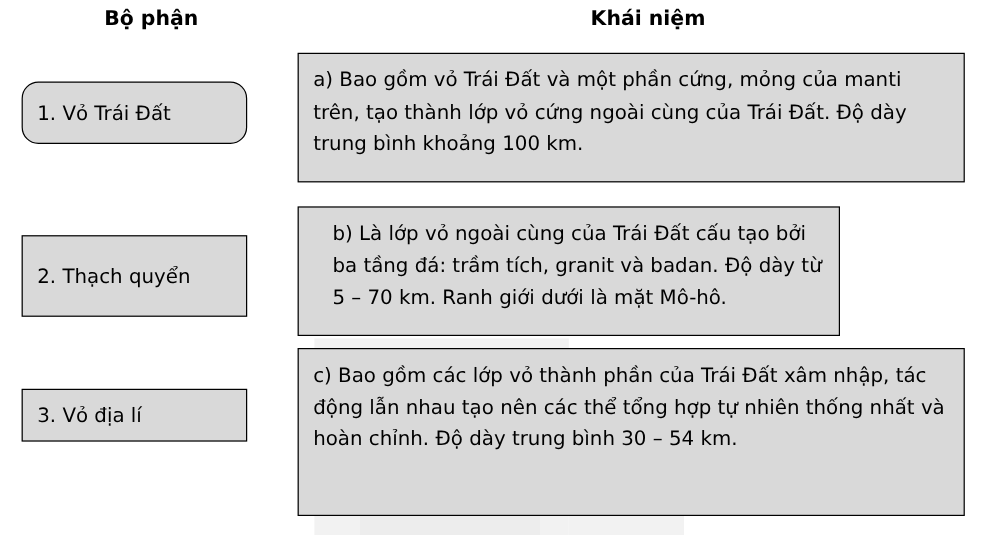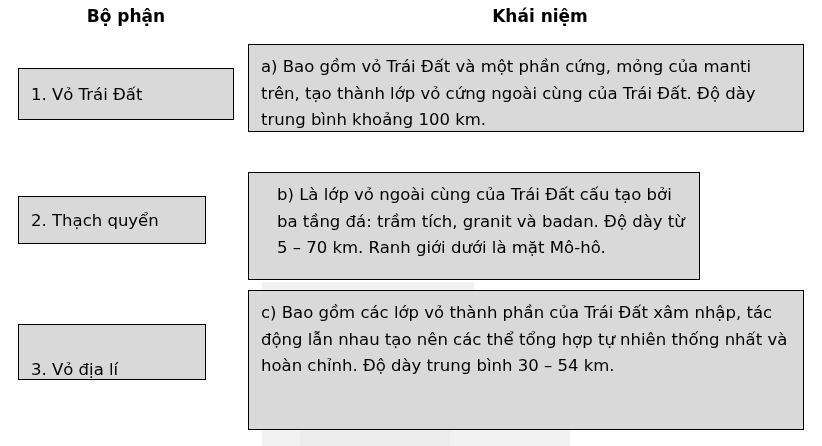--- a/index.html
+++ b/index.html
@@ -55,35 +55,35 @@
     position: absolute;
     box-sizing: border-box;
     border: 1.5px solid #000000;
     background: #d9d9d9;
     display: flex;
     align-items: center;
     padding-left: 12px;
     font-size: 16.5px;
     white-space: nowrap;
   }
-  .term-1 { left: 18px;  top: 68px;  width: 216px; height: 52px; }
-  .term-2 { left: 18px;  top: 196px; width: 188px; height: 48px; text-align: center; }
-  .term-3 { left: 18px;  top: 324px; width: 188px; height: 56px; align-items: flex-end; }
+  .term-1 { left: 18px;  top: 68px;  width: 188px; height: 52px; border-radius: 14px; }
+  .term-2 { left: 18px;  top: 196px; width: 188px; height: 68px; text-align: center; }
+  .term-3 { left: 18px;  top: 324px; width: 188px; height: 44px; }
 
   .concept-box {
     position: absolute;
     box-sizing: border-box;
     border: 1.5px solid #000000;
     background: #d9d9d9;
     padding: 9px 12px 9px 12px;
     font-size: 16.5px;
     line-height: 1.62;
     text-align: left;
   }
-  .concept-1 { left: 248px; top: 44px;  width: 556px; height: 88px; }
+  .concept-1 { left: 248px; top: 44px;  width: 556px; height: 108px; }
   .concept-2 { left: 248px; top: 172px; width: 452px; height: 108px; padding-left: 28px; }
   .concept-3 { left: 248px; top: 290px; width: 556px; height: 140px; }
 </style>
 </head>
 <body>
 
 <div class="watermark wm-1"></div>
 <div class="watermark wm-2"></div>
 <div class="watermark wm-3"></div>
 

